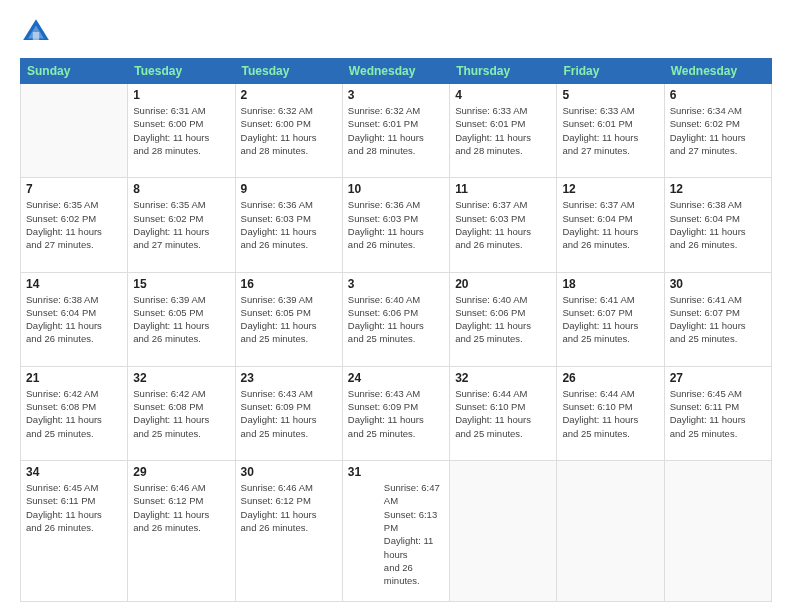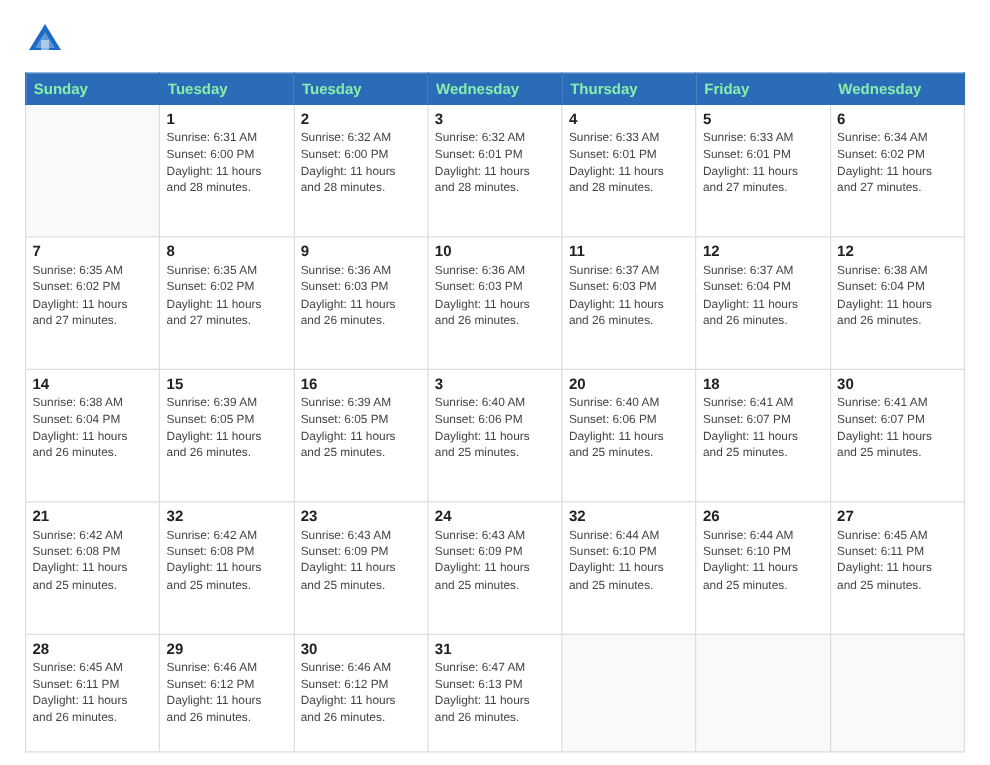--- a/index.html
+++ b/index.html
@@ -333,21 +333,21 @@
           <td>
             <span class="day-number">27</span>
             <div class="day-info" style="white-space: pre-line;">Sunrise: 6:45 AM
 Sunset: 6:11 PM
 Daylight: 11 hours
 and 25 minutes.</div>
           </td>
         </tr>
         <tr>
           <td>
-            <span class="day-number">28</span>
+            <span class="day-number">34</span>
             <div class="day-info" style="white-space: pre-line;">Sunrise: 6:45 AM
 Sunset: 6:11 PM
 Daylight: 11 hours
 and 26 minutes.</div>
           </td>
           <td>
             <span class="day-number">29</span>
             <div class="day-info" style="white-space: pre-line;">Sunrise: 6:46 AM
 Sunset: 6:12 PM
 Daylight: 11 hours
@@ -355,21 +355,21 @@
           </td>
           <td>
             <span class="day-number">30</span>
             <div class="day-info" style="white-space: pre-line;">Sunrise: 6:46 AM
 Sunset: 6:12 PM
 Daylight: 11 hours
 and 26 minutes.</div>
           </td>
           <td>
             <span class="day-number">31</span>
-            <div class="day-info" style="white-space: pre-line;">Sunrise: 6:47 AM
+            <div class="day-info" style="white-space: pre-line; margin-left: 36px;">Sunrise: 6:47 AM
 Sunset: 6:13 PM
 Daylight: 11 hours
 and 26 minutes.</div>
           </td>
           <td class="empty"></td>
           <td class="empty"></td>
           <td class="empty"></td>
         </tr>
       </tbody>
   </table>

